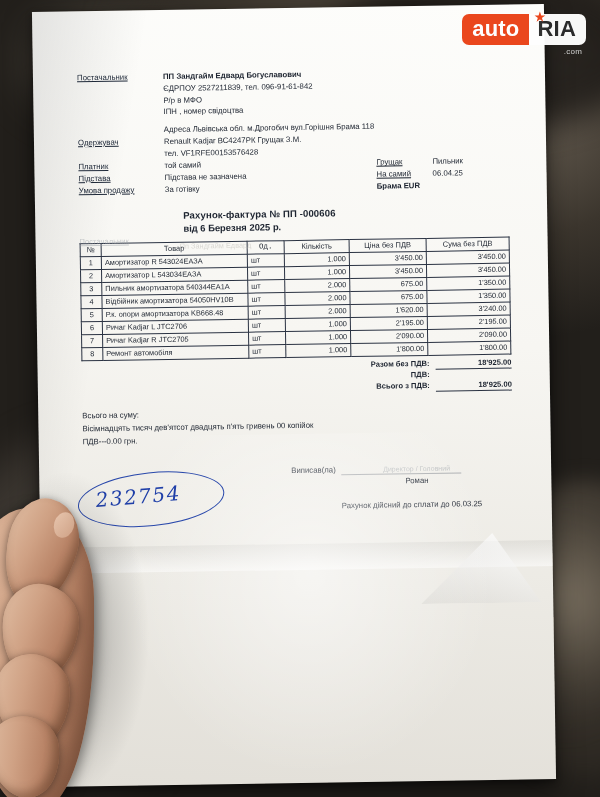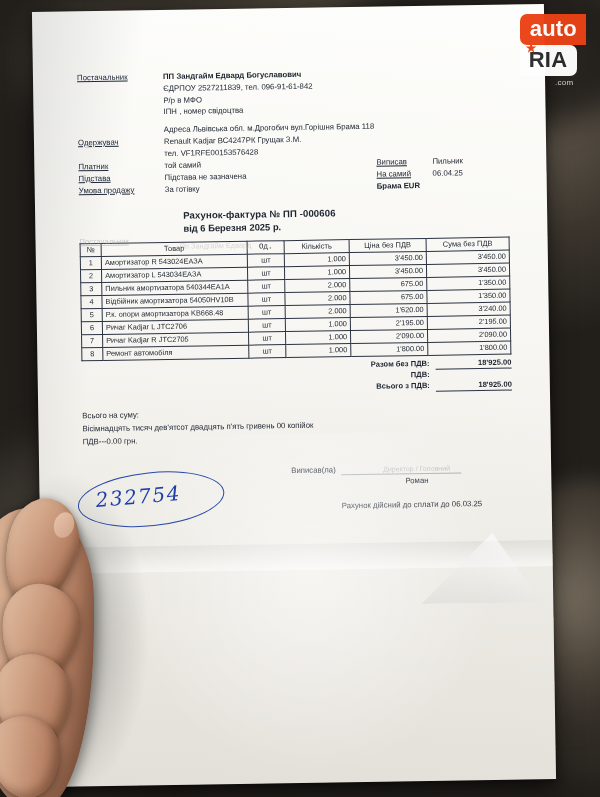--- a/index.html
+++ b/index.html
@@ -74,24 +74,23 @@
     background: radial-gradient(ellipse at 50% 50%, #7d7465 0%, #4a443b 70%, #302b26 100%);
     filter: blur(22px);
     opacity: .6;
   }
   
   .watermark {
     position: absolute;
     right: 14px;
     top: 14px;
     display: flex;
-    align-items: flex-start;
+    align-items: flex-end;
     z-index: 40;
     opacity: .97;
-    flex-direction: column;
   }
   .wm-auto {
     background: #ea4216;
     color: #fff;
     font-size: 22px;
     font-weight: bold;
     padding: 4px 9px 5px 10px;
     border-radius: 7px 0 0 7px;
     letter-spacing: .2px;
     line-height: 1;
@@ -257,21 +256,21 @@
     padding: 1.2px 3px;
     line-height: 1.3;
   }
   table.items th {
     font-weight: normal;
     text-align: center;
     font-size: 7.5px;
   }
   td.c-num { width: 14px; text-align: center; }
   td.c-name { text-align: left; }
-  td.c-unit { width: 30px; text-align: center; }
+  td.c-unit { width: 30px; text-align: left; }
   td.c-qty  { width: 58px; text-align: right; }
   td.c-price{ width: 70px; text-align: right; }
   td.c-sum  { width: 76px; text-align: right; }
   th.c-num { width: 14px; }
   th.c-unit { width: 30px; font-family: Liberation Mono, monospace; }
   th.c-qty { width: 58px; }
   th.c-price { width: 70px; }
   th.c-sum { width: 76px; }
   .totals {
     margin-top: 3px;
@@ -482,21 +481,21 @@
               <div class="lbl u">Підстава</div>
               <div class="val">Підстава не зазначена</div>
             </div>
             <div class="row">
               <div class="lbl u">Умова продажу</div>
               <div class="val">За готівку</div>
             </div>
           </div>
           <div class="right-col">
             <div class="r">
-              <div class="rk u">Виписав</div>
+              <div class="rk u">Грущак</div>
               <div>Пильник</div>
             </div>
             <div class="r">
               <div class="rk u">На самий</div>
               <div>06.04.25</div>
             </div>
             <div class="r">
               <div class="rk bold">Брама EUR</div>
               <div></div>
             </div>

